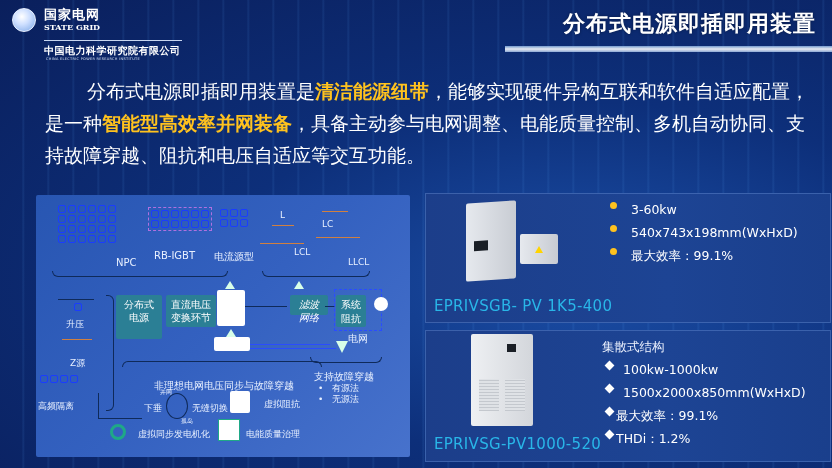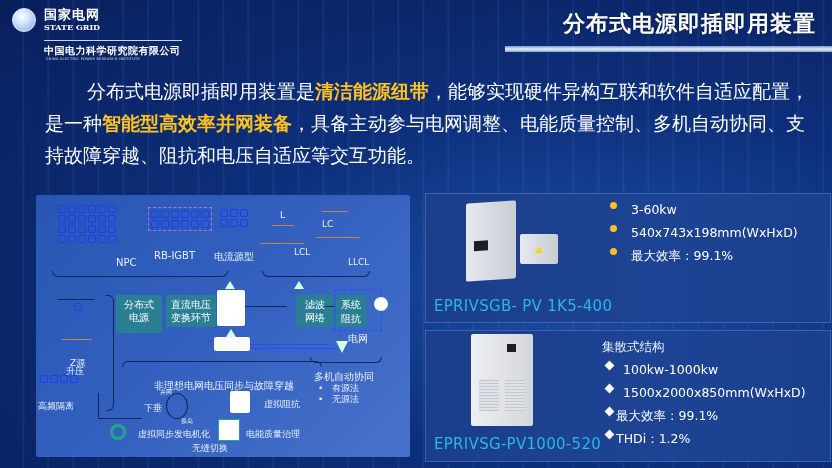--- a/index.html
+++ b/index.html
@@ -181,66 +181,66 @@
   <div class="dg-label" style="left:312px;top:62px;">LLCL</div>
   <div class="dg-line" style="left:280px;top:42px;width:44px;height:1px;background:#d08040;"></div>
 
   <div class="dg-brace" style="left:16px;top:76px;width:176px;"></div>
   <div class="dg-brace" style="left:226px;top:76px;width:108px;"></div>
   <div class="arrow-up" style="left:189px;top:86px;"></div>
   <div class="arrow-up" style="left:258px;top:86px;"></div>
 
   <div class="dg-line" style="left:22px;top:104px;width:36px;height:1px;"></div>
   <div class="sym" style="position:absolute;left:38px;top:108px;"></div>
-  <div class="dg-label" style="left:30px;top:123px;margin-top:47px;">升压</div>
+  <div class="dg-label" style="left:30px;top:123px;">升压</div>
   <div class="dg-line" style="left:26px;top:144px;width:30px;height:1px;background:#d08040;"></div>
   <div class="dg-label" style="left:34px;top:162px;">Z源</div>
   <div class="sym-grid" style="left:4px;top:180px;grid-template-columns:repeat(4,8px);">
     <div class="sym"></div>
       <div class="sym"></div>
       <div class="sym"></div>
       <div class="sym"></div>
   </div>
   <div class="dg-label" style="left:2px;top:205px;font-family:Liberation Mono, monospace;">高频隔离</div>
   <div style="position:absolute;left:70px;top:100px;width:8px;height:116px;border:1px solid #0f2a5a;border-left:none;border-radius:0 6px 6px 0;"></div>
 
-  <div class="dg-box" style="left:80px;top:100px;width:46px;height:38px;"><span style="white-space:pre-line;">分布式
+  <div class="dg-box" style="left:80px;top:100px;width:46px;height:44px;"><span style="white-space:pre-line;">分布式
 电源</span></div>
   <div class="dg-box" style="left:130px;top:100px;width:50px;height:32px;"><span style="white-space:pre-line;">直流电压
 变换环节</span></div>
   <div class="dg-white" style="left:181px;top:95px;width:28px;height:36px;"></div>
   <div class="dg-line" style="left:209px;top:111px;width:42px;height:1px;"></div>
-  <div class="dg-box" style="left:260px;top:100px;width:38px;height:32px;"><span style="white-space:pre-line;">滤波
+  <div class="dg-box" style="left:254px;top:100px;width:38px;height:20px;font-style:italic;"><span style="white-space:pre-line;">滤波
 网络</span></div>
   <div class="dg-line" style="left:289px;top:111px;width:10px;height:1px;"></div>
   <div style="position:absolute;left:298px;top:94px;width:48px;height:42px;border:1px dashed #2a4cff;"></div>
   <div class="dg-box" style="left:300px;top:100px;width:30px;height:32px;"><span style="white-space:pre-line;font-family:Liberation Mono, monospace;">系统
 阻抗</span></div>
   <div style="position:absolute;left:338px;top:102px;width:14px;height:14px;border-radius:50%;background:#fff;"></div>
   <div class="dg-label" style="left:312px;top:137px;font-size:10px;">电网</div>
 
   <div class="dg-white" style="left:178px;top:142px;width:36px;height:14px;"></div>
   <div class="dg-line" style="left:214px;top:149px;width:80px;height:1px;background:#2a4cff;"></div>
   <div class="dg-line" style="left:214px;top:153px;width:86px;height:1px;background:#2a4cff;"></div>
   <div class="arrow-up" style="left:190px;top:134px;"></div>
   <div class="arrow-down" style="left:300px;top:146px;"></div>
 
   <div class="dg-brace" style="left:274px;top:162px;width:72px;"></div>
-  <div class="dg-label" style="left:278px;top:175px;font-size:10px;">多机自动协同</div>
+  <div class="dg-label" style="left:278px;top:175px;font-size:10px;">支持故障穿越</div>
   <div class="dg-label" style="left:282px;top:187px;">• &nbsp;&nbsp;<span>有源法</span></div>
   <div class="dg-label" style="left:282px;top:198px;">• &nbsp;&nbsp;<span>无源法</span></div>
 
   <div class="dg-brace" style="left:86px;top:166px;width:200px;transform:scaleY(-1);"></div>
   <div class="dg-label" style="left:118px;top:184px;font-size:10px;">非理想电网电压同步与故障穿越</div>
   <div style="position:absolute;left:62px;top:198px;width:44px;height:26px;border-bottom:1px solid #0f2a5a;border-left:1px solid #0f2a5a;"></div>
   <div class="dg-label" style="left:108px;top:207px;">下垂</div>
   <div style="position:absolute;left:130px;top:198px;width:22px;height:26px;border:1px solid #0f2a5a;border-radius:50%;"></div>
   <div class="dg-label" style="left:124px;top:193px;font-size:6px;">并网</div>
   <div class="dg-label" style="left:145px;top:222px;font-size:6px;">孤岛</div>
-  <div class="dg-label" style="left:156px;top:207px;margin-top:40px;">无缝切换</div>
+  <div class="dg-label" style="left:156px;top:207px;">无缝切换</div>
   <div class="dg-white" style="left:194px;top:196px;width:20px;height:22px;"></div>
   <div class="dg-label" style="left:228px;top:203px;">虚拟阻抗</div>
   <div style="position:absolute;left:74px;top:229px;width:16px;height:16px;border-radius:50%;border:3px solid #1fa887;"></div>
   <div class="dg-label" style="left:102px;top:233px;">虚拟同步发电机化</div>
   <div style="position:absolute;left:182px;top:224px;width:22px;height:22px;background:#fff;border:1px solid #1fa887;"></div>
   <div class="dg-label" style="left:210px;top:233px;">电能质量治理</div>
 </div>
 
 <div class="prod prod1">
   <div class="prod-img dev-wall1">

